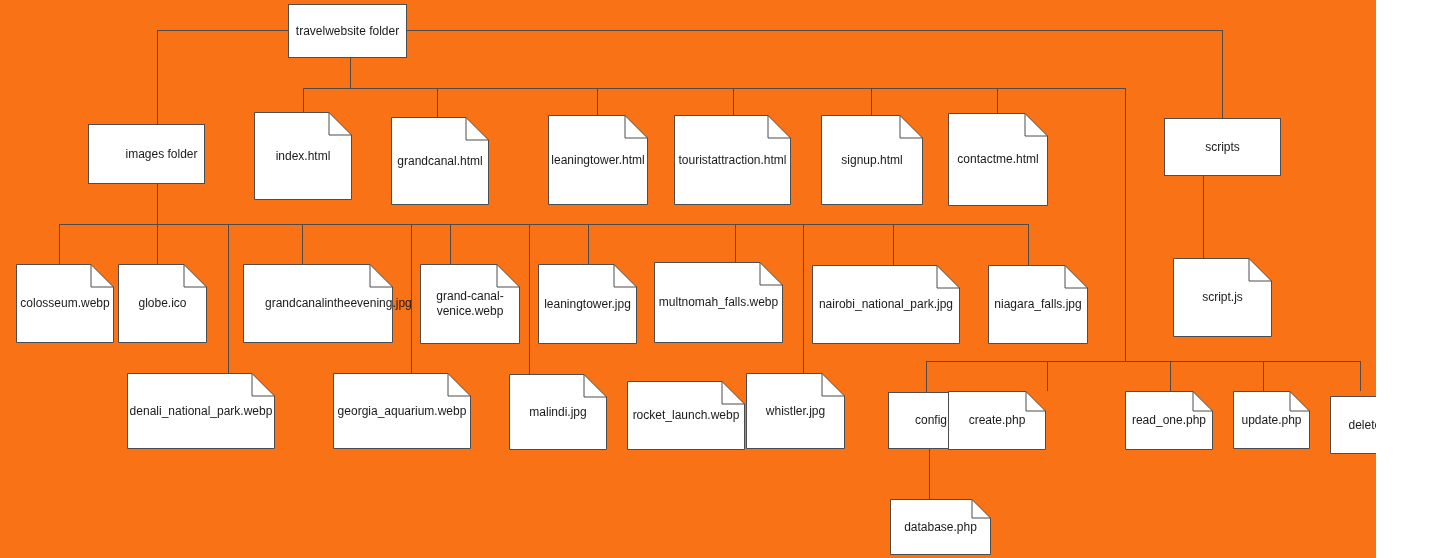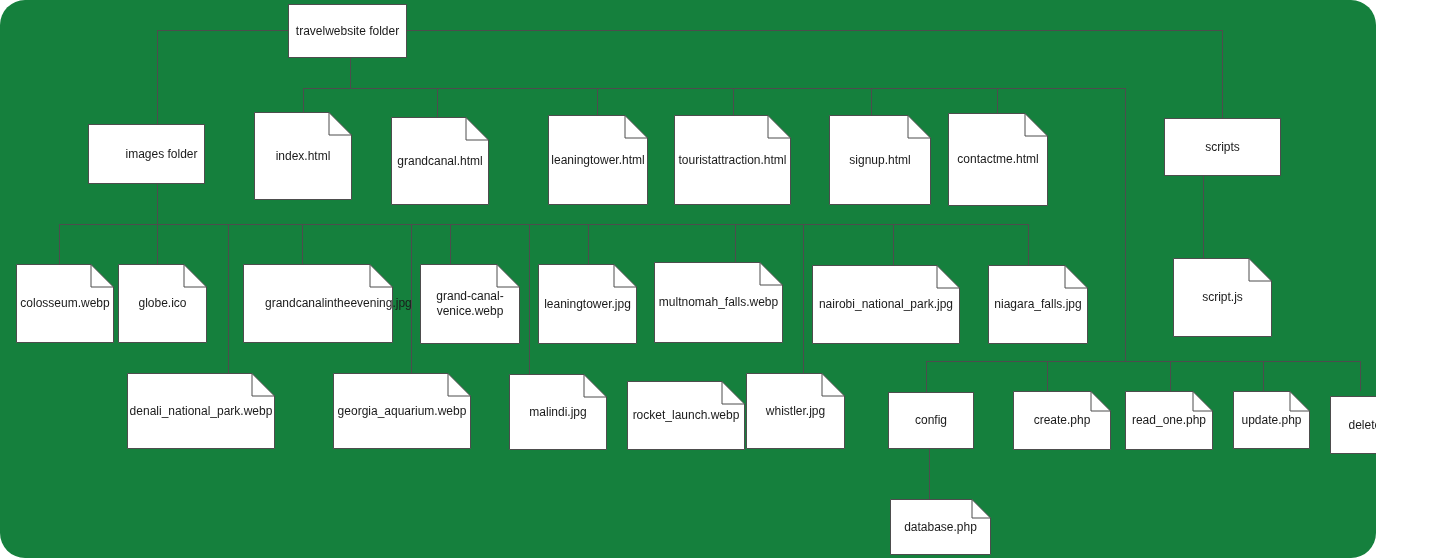--- a/index.html
+++ b/index.html
@@ -4,24 +4,23 @@
 <style>
   html, body {
     margin: 0;
     padding: 0;
     background: #ffffff;
   }
   .canvas {
     position: relative;
     width: 1376px;
     height: 558px;
-    background: #15803d;
+    background: #f97316;
     font-family: "Liberation Sans", sans-serif;
     overflow: hidden;
-    border-radius: 25px;
   }
   #edges {
     position: absolute;
     left: 0; top: 0;
     width: 1429px; height: 558px;
   }
   #edges polyline {
     fill: none;
     stroke-width: 1;
     shape-rendering: crispEdges;
@@ -133,21 +132,21 @@
         </svg>
         <div class="label">leaningtower.html</div>
       </div>
       <div class="node shape-file" style="left: 674px; top: 115px; width: 117px; height: 90px;">
         <svg class="shape-svg" viewBox="0 0 117 90">
           <path d="M0.5,0.5 L94,0.5 L116.5,23 L116.5,89.5 L0.5,89.5 Z"></path>
           <path class="flap" d="M94,0.5 L94,23 L116.5,23"></path>
         </svg>
         <div class="label">touristattraction.html</div>
       </div>
-      <div class="node shape-file" style="left: 821px; top: 115px; width: 102px; height: 90px; margin-left: 8px;">
+      <div class="node shape-file" style="left: 821px; top: 115px; width: 102px; height: 90px;">
         <svg class="shape-svg" viewBox="0 0 102 90">
           <path d="M0.5,0.5 L79,0.5 L101.5,23 L101.5,89.5 L0.5,89.5 Z"></path>
           <path class="flap" d="M79,0.5 L79,23 L101.5,23"></path>
         </svg>
         <div class="label">signup.html</div>
       </div>
       <div class="node shape-file" style="left: 948px; top: 113px; width: 100px; height: 93px; align-items: center;">
         <svg class="shape-svg" viewBox="0 0 100 93">
           <path d="M0.5,0.5 L77,0.5 L99.5,23 L99.5,92.5 L0.5,92.5 Z"></path>
           <path class="flap" d="M77,0.5 L77,23 L99.5,23"></path>
@@ -245,21 +244,21 @@
         </svg>
         <div class="label">rocket_launch.webp</div>
       </div>
       <div class="node shape-file" style="left: 746px; top: 373px; width: 99px; height: 76px;">
         <svg class="shape-svg" viewBox="0 0 99 76">
           <path d="M0.5,0.5 L76,0.5 L98.5,23 L98.5,75.5 L0.5,75.5 Z"></path>
           <path class="flap" d="M76,0.5 L76,23 L98.5,23"></path>
         </svg>
         <div class="label">whistler.jpg</div>
       </div>
-      <div class="node shape-file" style="left: 1013px; top: 391px; width: 98px; height: 59px;">
+      <div class="node shape-file" style="left: 948px; top: 391px; width: 98px; height: 59px;">
         <svg class="shape-svg" viewBox="0 0 98 59">
           <path d="M0.5,0.5 L78,0.5 L97.5,20 L97.5,58.5 L0.5,58.5 Z"></path>
           <path class="flap" d="M78,0.5 L78,20 L97.5,20"></path>
         </svg>
         <div class="label">create.php</div>
       </div>
       <div class="node shape-file" style="left: 1125px; top: 391px; width: 88px; height: 59px;">
         <svg class="shape-svg" viewBox="0 0 88 59">
           <path d="M0.5,0.5 L68,0.5 L87.5,20 L87.5,58.5 L0.5,58.5 Z"></path>
           <path class="flap" d="M68,0.5 L68,20 L87.5,20"></path>

